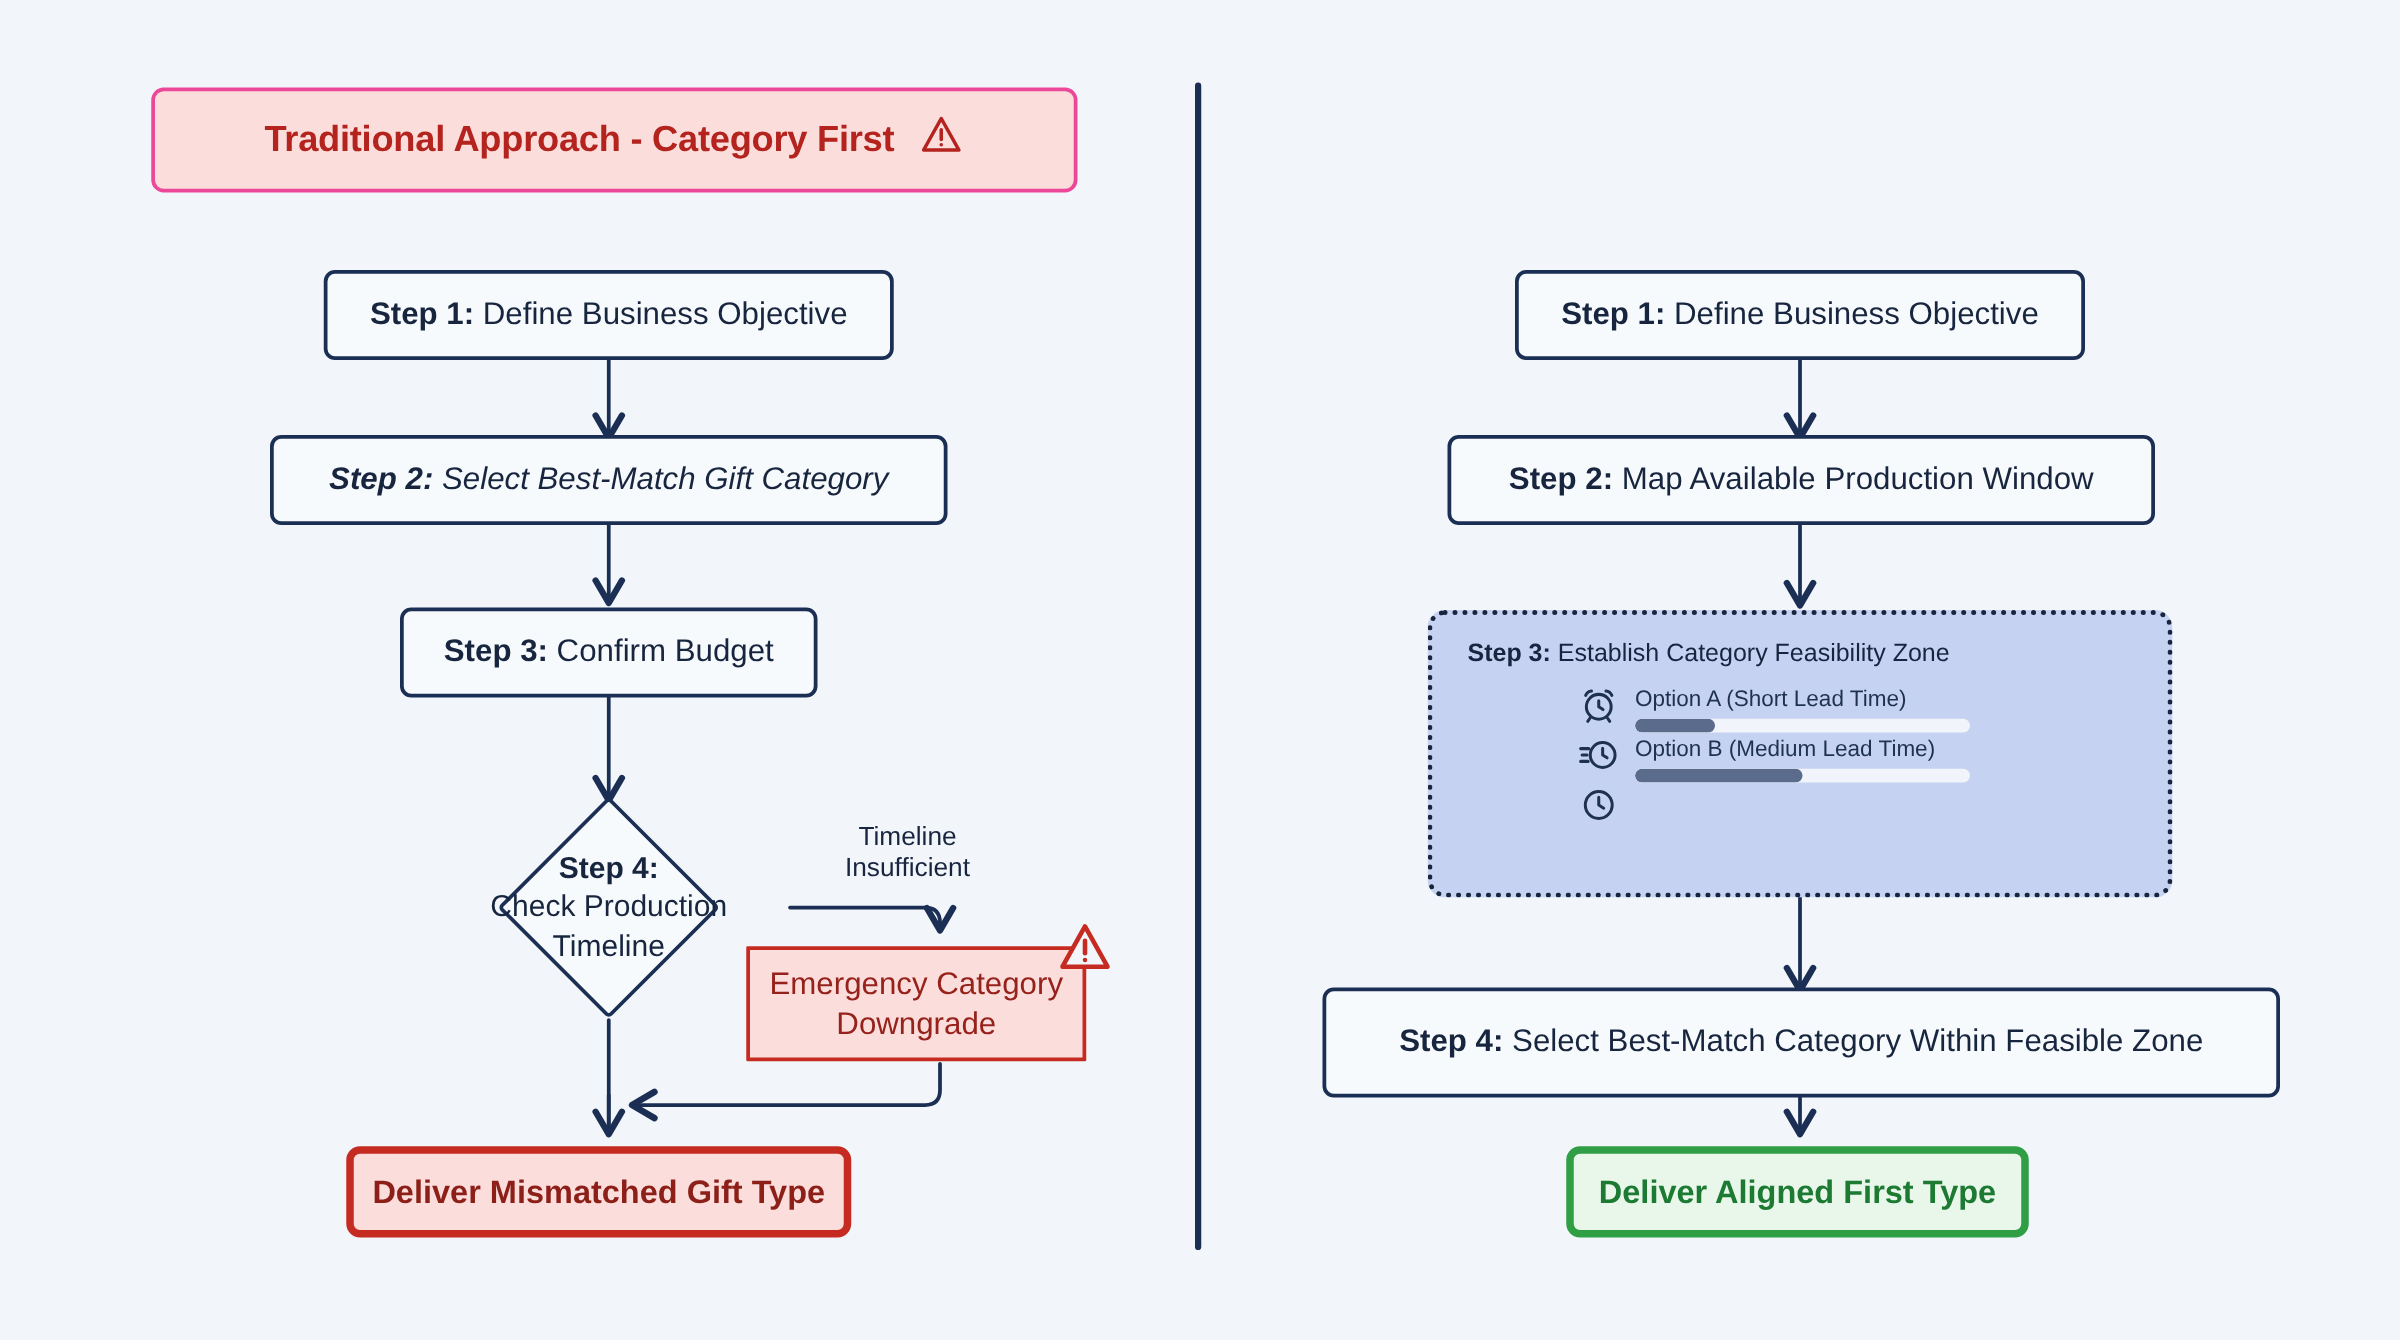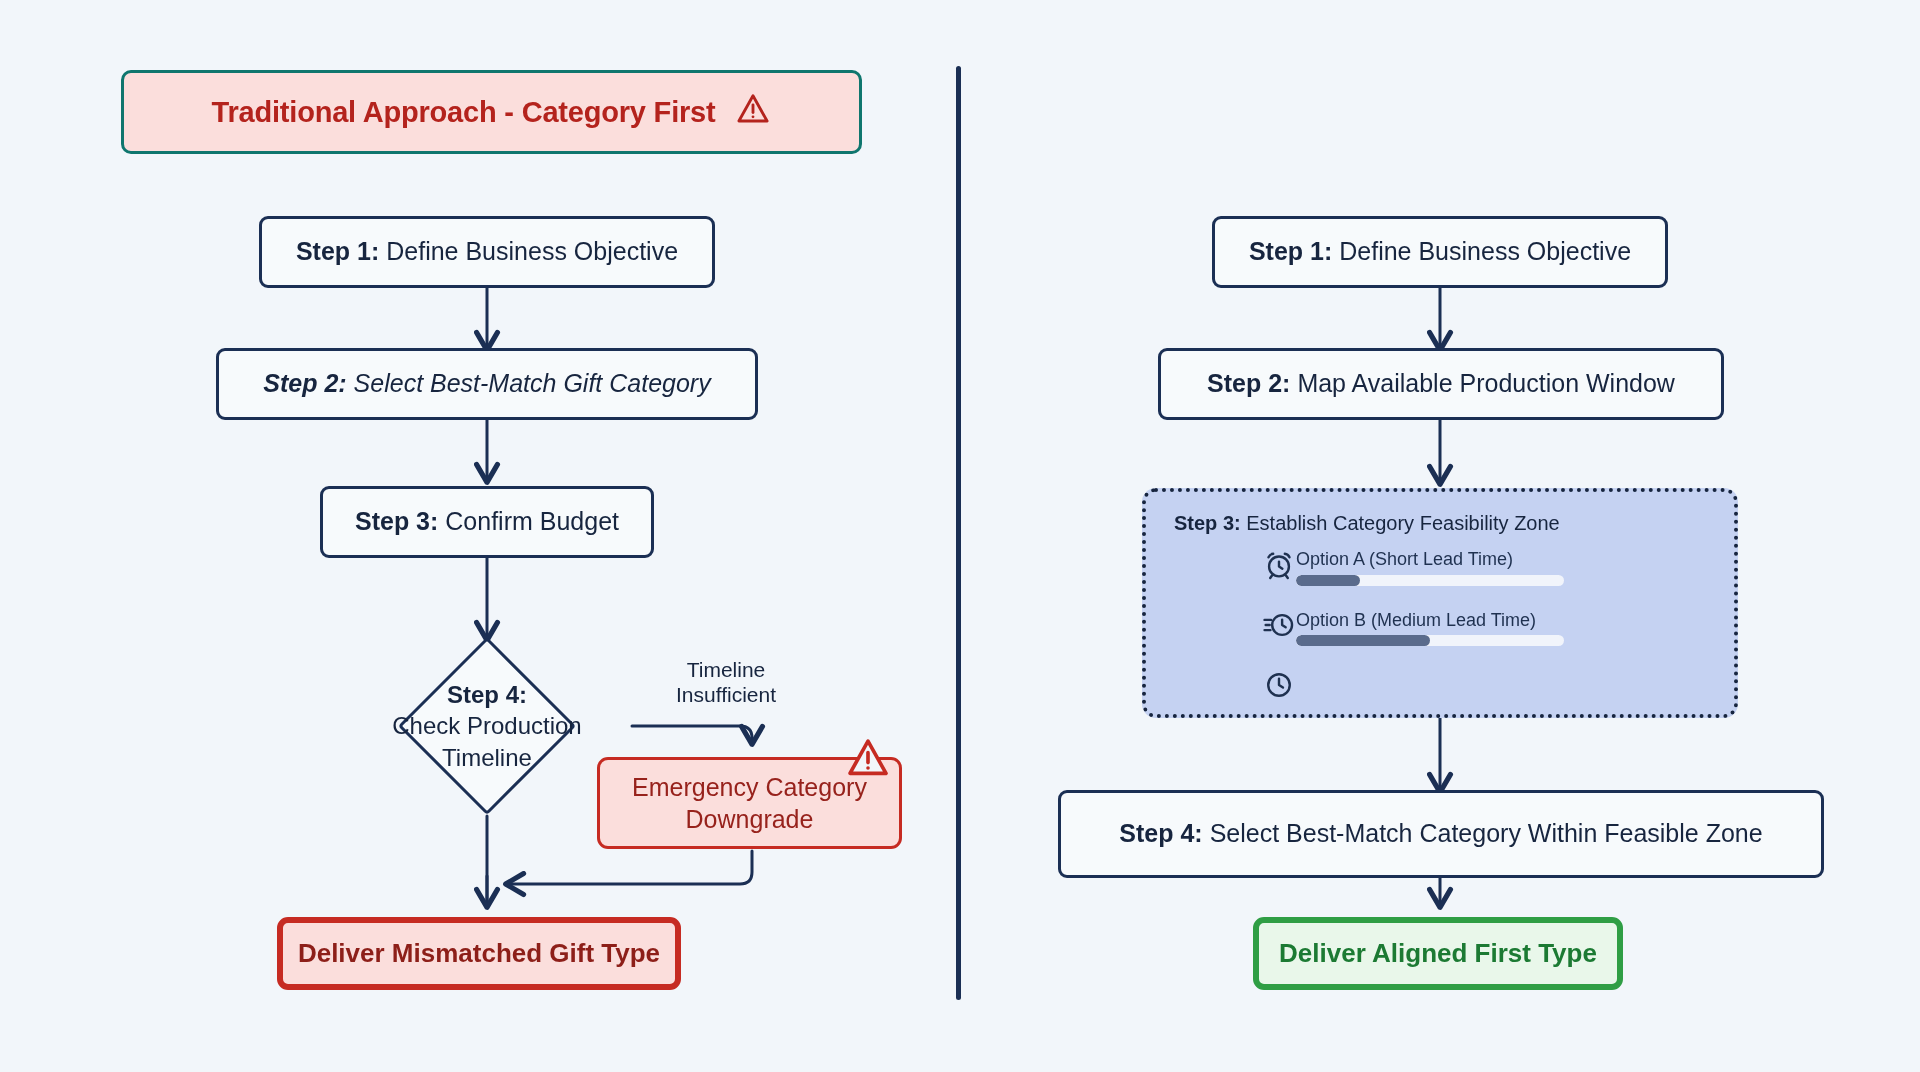--- a/index.html
+++ b/index.html
@@ -18,21 +18,21 @@
   }
 
   
   .panel-header {
     position:absolute; height:84px; border-radius:10px;
     display:flex; align-items:center; justify-content:center; gap:20px;
     font-size:29px; font-weight:bold; letter-spacing:-0.2px;
   }
   .panel-header .hdr-text { white-space:nowrap; }
   #header-left  { left:121px;  top:70px;  width:741px;
-    background:#fbdedc; border:3px solid #0f766e; color:#b4231d; }
+    background:#fbdedc; border:3px solid #ec4899; color:#b4231d; }
   #header-right { left:1041px; top:70px;  width:797px;
     background:#e6f4e7; border:3px solid #2f9e44; color:#21823a; }
 
   
   .node {
     position:absolute; display:flex; align-items:center; justify-content:center;
     border-radius:9px; text-align:center; line-height:1.26;
   }
   .step-box {
     background:#f7fafc; border:3px solid #1b2f54; color:#17253f;
@@ -50,22 +50,22 @@
   }
   .diamond-text {
     position:absolute; left:0; top:0; width:100%; height:100%;
     display:flex; flex-direction:column; align-items:center; justify-content:center;
     font-size:24px; color:#17253f; line-height:1.3;
   }
   .diamond-text .d1 { font-weight:bold; }
 
   
   #node-emergency {
-    left:597px; top:757px; width:305px; height:92px;
-    background:#fbdedc; border:3px solid #c62b22; border-radius:11px;
+    left:597px; top:757px; width:272px; height:92px;
+    background:#fbdedc; border:3px solid #c62b22; border-radius:1px;
     color:#97221c; font-size:25px; line-height:1.28;
   }
   #node-deliver-bad {
     left:277px; top:917px; width:404px; height:73px;
     background:#fbdedc; border:6px solid #c62b22; border-radius:11px;
     color:#8d1f19; font-size:26px; font-weight:bold;
   }
   #node-deliver-good {
     left:1253px; top:917px; width:370px; height:73px;
     background:#e9f7ea; border:6px solid #2f9e44; border-radius:11px;
@@ -74,21 +74,21 @@
 
   
   #zone-feasibility {
     position:absolute; left:1142px; top:488px; width:596px; height:230px;
     background:#c5d2f2; border:4px dotted #17253f; border-radius:14px;
   }
   #zone-feasibility .zone-title {
     margin:20px 0 0 28px; font-size:20px; color:#17253f;
   }
   .opt-list { margin:12px 0 0 116px; }
-  .opt-row { display:flex; align-items:flex-end; margin-bottom:22px; }
+  .opt-row { display:flex; align-items:center; gap:12px; margin-bottom:1px; }
   .opt-body { width:268px; padding-top:2px; }
   .opt-label { font-size:18px; color:#1f3150; line-height:1.15; }
   .bar-track {
     margin-top:5px; height:11px; border-radius:6px; background:#f1f4fb;
     overflow:hidden;
   }
   .bar-fill { height:100%; background:#5a6b8c; border-radius:6px; }
 
   
   #wires { position:absolute; left:0; top:0; width:1920px; height:1072px; pointer-events:none; }

